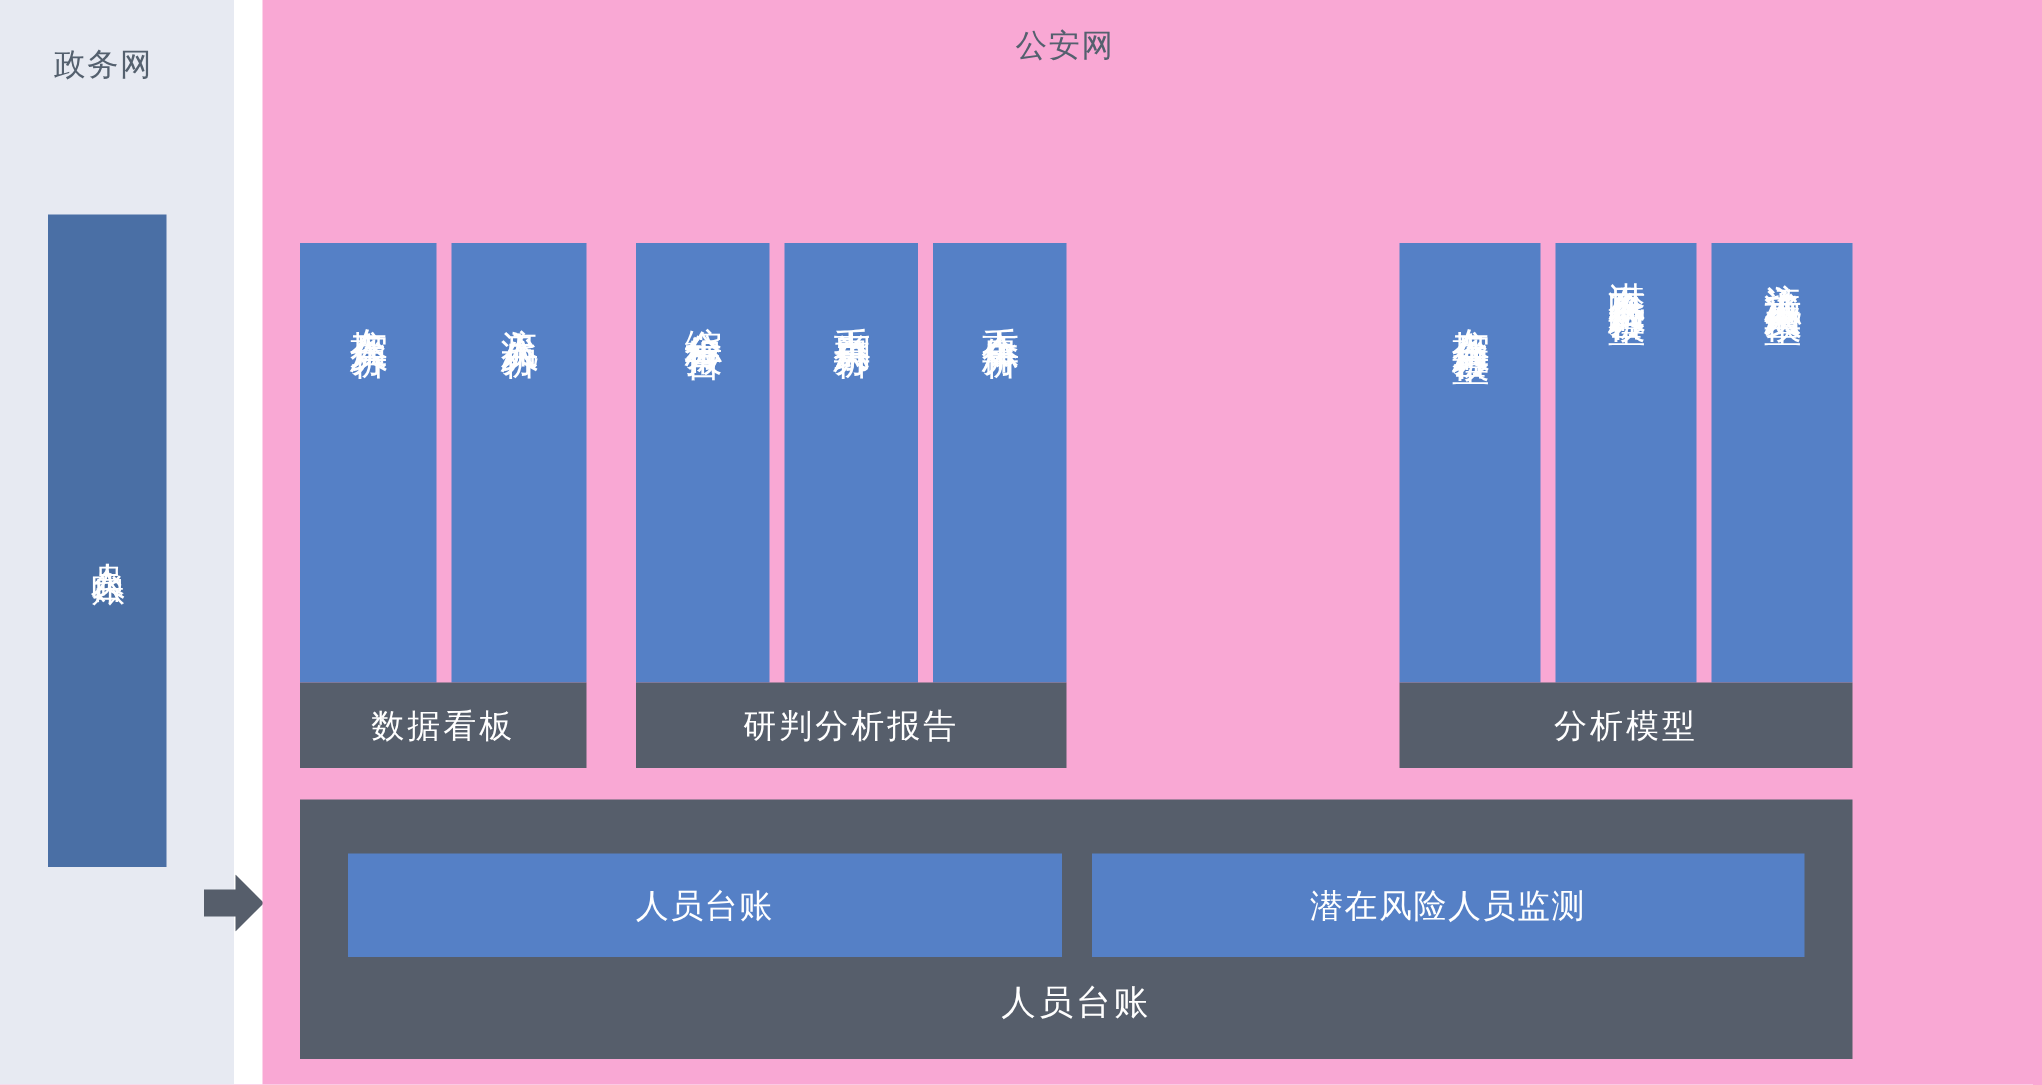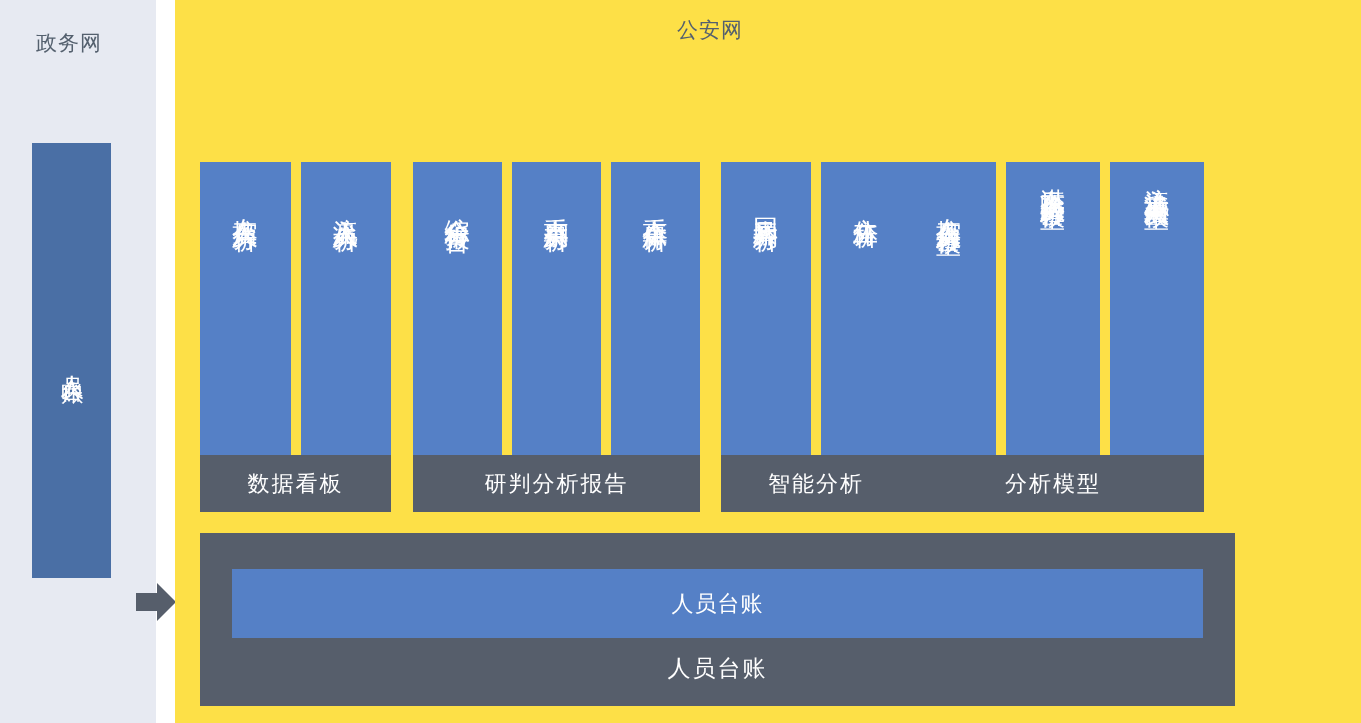--- a/index.html
+++ b/index.html
@@ -35,21 +35,21 @@
   #ledger-left-box .vtext{
     color:#ffffff;font-size:23px;
   }
   
   #flow-arrow{
     position:absolute;left:136px;top:583px;width:40px;height:38px;
   }
   
   #main-zone{
     position:absolute;left:175px;top:0;width:1186px;height:723px;
-    background:#fde047;
+    background:#f9a8d4;
   }
   #main-title{
     position:absolute;left:0;top:16px;width:1070px;
     text-align:center;font-size:21px;color:#54606e;letter-spacing:1px;
   }
   
   #workbench-bar{
     position:absolute;left:25px;top:58px;width:1035px;height:79px;
     background:#53a8c6;
     display:flex;align-items:center;justify-content:center;
@@ -81,23 +81,23 @@
   }
   .group-footer{
     position:absolute;left:0;right:0;bottom:0;height:57px;
     background:#565e6b;
     display:flex;align-items:center;justify-content:center;
   }
   .group-footer .label{color:#fff;font-size:22px;letter-spacing:2px;}
 
   
   #group-0{left:0px;  width:191px;}
-  #group-1{left:213px;width:287px;}
+  #group-1{left:224px;width:287px;}
   #group-2{left:521px;width:190px;}
-  #group-3{left:702px;width:302px;border-radius:28px;}
+  #group-3{left:733px;width:302px;border-radius:28px;}
 
   
   #bottom-panel{
     position:absolute;left:25px;top:533px;width:1035px;height:173px;
     background:#565e6b;
   }
   #bottom-cards{
     position:absolute;left:32px;top:36px;right:32px;height:69px;
     display:flex;gap:20px;
   }
@@ -160,33 +160,20 @@
         </div>
         <div class="card">
           <span class="vtext">重点个体分析</span>
         </div>
       </div>
       <div class="group-footer">
         <span class="label">研判分析报告</span>
       </div>
     </div>
 
-    <div class="group" id="group-2">
-      <div class="group-cards">
-        <div class="card">
-          <span class="vtext">同素异构分析</span>
-        </div>
-        <div class="card">
-          <span class="vtext">立体分析</span>
-        </div>
-      </div>
-      <div class="group-footer">
-        <span class="label">智能分析</span>
-      </div>
-    </div>
 
     <div class="group" id="group-3">
       <div class="group-cards">
         <div class="card">
           <span class="vtext">在控人员分析模型</span>
         </div>
         <div class="card tall">
           <span class="vtext">潜在风险人员分析模型</span>
         </div>
         <div class="card tall">
@@ -198,17 +185,20 @@
       </div>
     </div>
 
   </div>
 
   <div id="bottom-panel">
     <div id="bottom-cards">
       <div class="bcard">
         <span class="label">人员台账</span>
       </div>
+      <div class="bcard">
+        <span class="label">潜在风险人员监测</span>
+      </div>
     </div>
     <div id="bottom-panel-label">人员台账</div>
   </div>
 
 </div>
 
 </body></html>

